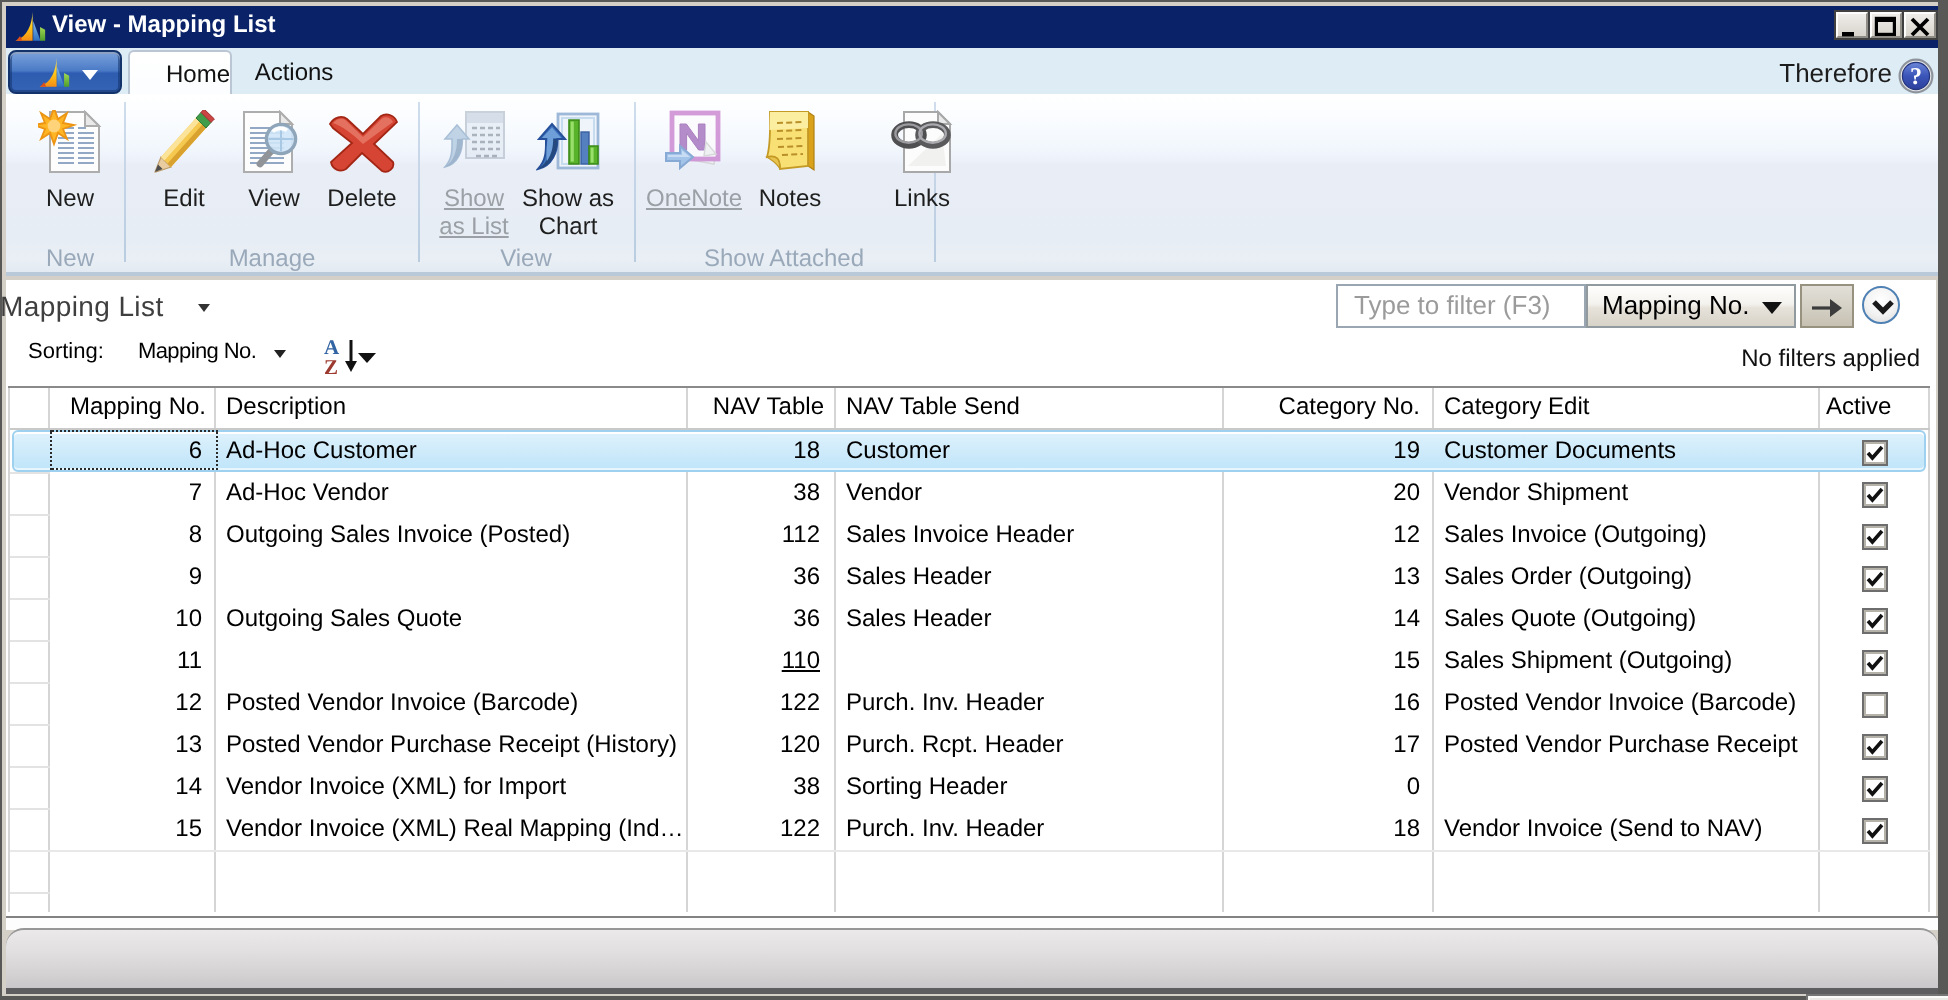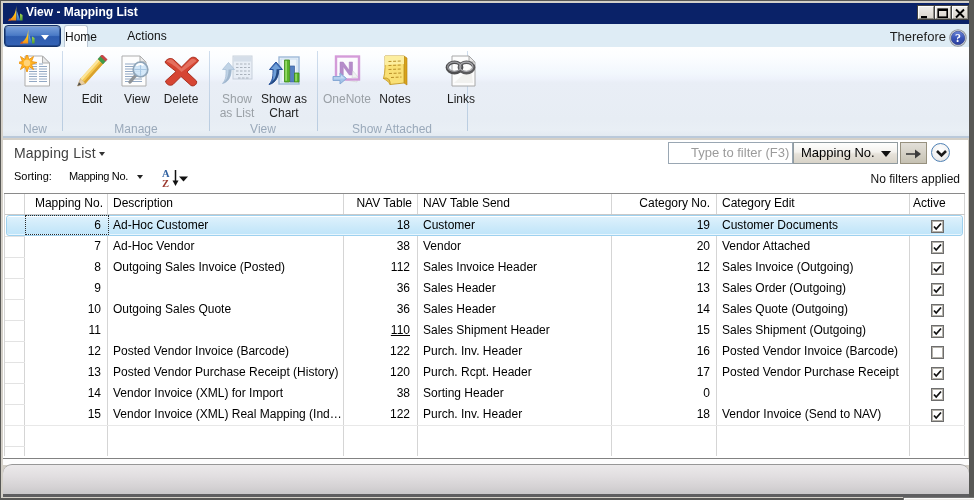--- a/index.html
+++ b/index.html
@@ -11,37 +11,37 @@
 #frame-light { left:1px; top:1px; width:968px; height:497px; background:#d4d0c8; }
 
 #titlebar { left:3px; top:3px; width:966px; height:21px; background:#0a2268; }
 #title-text { left:26px; top:5px; color:#fff; font-size:12px; font-weight:bold; letter-spacing:0px; }
 .winbtn { top:6px; width:16px; height:13px; text-align:center; line-height:0; padding-top:1px; background:linear-gradient(#efedea,#d8d4cc); border:1px solid #8f8d86; border-top-color:#fdfdfc; border-left-color:#fdfdfc; box-shadow:0 0 0 1px #404040; }
 #btn-min { left:918px; } #btn-max { left:935px; } #btn-close { left:952px; }
 
 #tabrow { left:3px; top:24px; width:966px; height:23px; background:#deecf5; }
 #appbtn { left:4px; top:25px; width:57px; height:22px; border:1px solid #14336b; border-radius:4px; background:linear-gradient(#7ba2dc 0%, #4a7ac6 47%, #2d5cb0 53%, #3563b4 100%); box-shadow:inset 0 1px 0 rgba(255,255,255,0.4), inset 0 0 0 1px rgba(20,51,107,0.55); }
 #appbtn .tri { position:absolute; left:36px; top:9px; width:0; height:0; border-left:4.5px solid transparent; border-right:4.5px solid transparent; border-top:5px solid #fff; }
-#tab-home { left:64px; top:25px; width:24px; height:22px; background:linear-gradient(#ffffff, #fbfdfe); border:1px solid #bac6d3; border-bottom:none; border-radius:3px 3px 0 0; text-align:right; font-size:12px; line-height:22px; color:#111; }
+#tab-home { left:64px; top:25px; width:52px; height:22px; background:linear-gradient(#ffffff, #fbfdfe); border:1px solid #bac6d3; border-bottom:none; border-radius:3px 3px 0 0; text-align:right; font-size:12px; line-height:22px; color:#111; }
 #tab-actions { left:118px; top:25px; width:58px; height:22px; text-align:center; font-size:12px; line-height:22px; color:#111; }
 #therefore { top:29px; left:826px; width:120px; text-align:right; font-size:13px; color:#1d1d1d; }
 #helpicon { left:949px; top:29px; }
 
 #ribbon { left:3px; top:47px; width:966px; height:91px; background:linear-gradient(#ffffff 0%, #fbfdff 12%, #f2f7fd 30%, #eef2fb 36%, #e9eef6 40%, #e7edf4 82%, #e9eff5 93%, #e3eaf1 100%); border-bottom:2px solid #bac9da; }
 .rsep { top:51px; width:1px; height:80px; background:linear-gradient(#cfdded, #b9cce0); }
 .rbtn { text-align:center; font-size:12px; color:#1e1e1e; }
 .rbtn .ic { display:block; margin:0 auto 5px auto; }
 .rlabel { font-size:12px; color:#9aa9ba; text-align:center; }
-.dis { color:#9aa0a6; }
+.dis { color:#9aa0a6;text-decoration:underline; }
 .dis .ic { opacity:0.7; }
 
 #content { left:3px; top:140px; width:965px; height:318px; background:#ffffff; }
-#maplist-title { left:14px; top:145px; font-size:14px; color:#3f3f3f; letter-spacing:0.2px; }
+#maplist-title { left:0; top:145px; font-size:14px; color:#3f3f3f; letter-spacing:0.2px; }
 #maplist-caret { left:99px; top:152px; width:0; height:0; border-left:3.5px solid transparent; border-right:3.5px solid transparent; border-top:4px solid #333; }
-#filterbox { left:668px; top:142px; width:125px; height:22px; border:1px solid #9aa7b3; background:#fff; font-size:13px; color:#9b9b9b; line-height:20px; padding-left:22px; }
+#filterbox { left:668px; top:142px; width:125px; height:22px; border:1px solid #9aa7b3; background:#fff; font-size:13px; color:#9b9b9b; line-height:20px; padding-left:8px; }
 #filtercombo { left:793px; top:142px; width:105px; height:22px; border:1px solid #919b9f; background:linear-gradient(#fefefd 0%, #f4f2ee 45%, #e6e2da 55%, #d8d3c8 100%); font-size:13px; color:#000; line-height:20px; padding-left:7px; }
 #filtercombo .caret { position:absolute; right:6px; top:8px; width:0; height:0; border-left:5.5px solid transparent; border-right:5.5px solid transparent; border-top:6px solid #111; }
 #gobtn { left:900px; top:142px; width:27px; height:22px; border:1px solid #97917f; background:linear-gradient(#e2dfd8 0%, #d5d1c6 50%, #c6c1b2 100%); color:#3c3c3c; font-size:15px; text-align:center; line-height:20px; }
 #chevbtn { left:931px; top:143px; width:19px; height:19px; border-radius:50%; border:1px solid #4f81b4; background:radial-gradient(circle at 50% 35%, #ffffff 0%, #f2f2f2 55%, #dadada 100%); }
 #sorting-label { left:14px; top:170px; font-size:11px; color:#000; }
 #sorting-field { left:69px; top:170px; font-size:11px; color:#000; letter-spacing:-0.3px; }
 #sorting-caret { left:137px; top:175px; width:0; height:0; border-left:3.5px solid transparent; border-right:3.5px solid transparent; border-top:4px solid #222; }
 #nofilters { left:785px; top:172px; width:175px; text-align:right; font-size:12px; color:#111; }
 
 #pane-top { left:4px; top:193px; width:961px; height:1px; background:#8a8a8a; }
@@ -327,21 +327,21 @@
         <rect x="1.5" y="1.5" width="10" height="10" fill="none" stroke="#b5b2aa" stroke-width="1"></rect>
         <path d="M3 6.5 L5.2 9 L10 3.5" fill="none" stroke="#111" stroke-width="1.8"></path>
       </svg></span>
   </div>
 <div class="abs row" style="top:236px">
     <span class="cn" style="left:25px;width:76px">7</span>
     <span style="left:113px">Ad-Hoc Vendor</span>
     <span class="cn" style="left:330px;width:80px">38</span>
     <span style="left:423px">Vendor</span>
     <span class="cn" style="left:620px;width:90px">20</span>
-    <span style="left:722px">Vendor Attached</span>
+    <span style="left:722px">Vendor Shipment</span>
     <span class="cb"><svg width="13" height="13" viewBox="0 0 13 13">
         <rect x="0.5" y="0.5" width="12" height="12" fill="#fff" stroke="#6d6d6d"></rect>
         <rect x="1.5" y="1.5" width="10" height="10" fill="none" stroke="#b5b2aa" stroke-width="1"></rect>
         <path d="M3 6.5 L5.2 9 L10 3.5" fill="none" stroke="#111" stroke-width="1.8"></path>
       </svg></span>
   </div>
 <div class="abs row" style="top:257px">
     <span class="cn" style="left:25px;width:76px">8</span>
     <span style="left:113px">Outgoing Sales Invoice (Posted)</span>
     <span class="cn" style="left:330px;width:80px">112</span>
@@ -375,21 +375,20 @@
     <span style="left:722px">Sales Quote (Outgoing)</span>
     <span class="cb"><svg width="13" height="13" viewBox="0 0 13 13">
         <rect x="0.5" y="0.5" width="12" height="12" fill="#fff" stroke="#6d6d6d"></rect>
         <rect x="1.5" y="1.5" width="10" height="10" fill="none" stroke="#b5b2aa" stroke-width="1"></rect>
         <path d="M3 6.5 L5.2 9 L10 3.5" fill="none" stroke="#111" stroke-width="1.8"></path>
       </svg></span>
   </div>
 <div class="abs row" style="top:320px">
     <span class="cn" style="left:25px;width:76px">11</span>
     <span class="cn" style="left:330px;width:80px;text-decoration:underline">110</span>
-    <span style="left:423px">Sales Shipment Header</span>
     <span class="cn" style="left:620px;width:90px">15</span>
     <span style="left:722px">Sales Shipment (Outgoing)</span>
     <span class="cb"><svg width="13" height="13" viewBox="0 0 13 13">
         <rect x="0.5" y="0.5" width="12" height="12" fill="#fff" stroke="#6d6d6d"></rect>
         <rect x="1.5" y="1.5" width="10" height="10" fill="none" stroke="#b5b2aa" stroke-width="1"></rect>
         <path d="M3 6.5 L5.2 9 L10 3.5" fill="none" stroke="#111" stroke-width="1.8"></path>
       </svg></span>
   </div>
 <div class="abs row" style="top:341px">
     <span class="cn" style="left:25px;width:76px">12</span>

